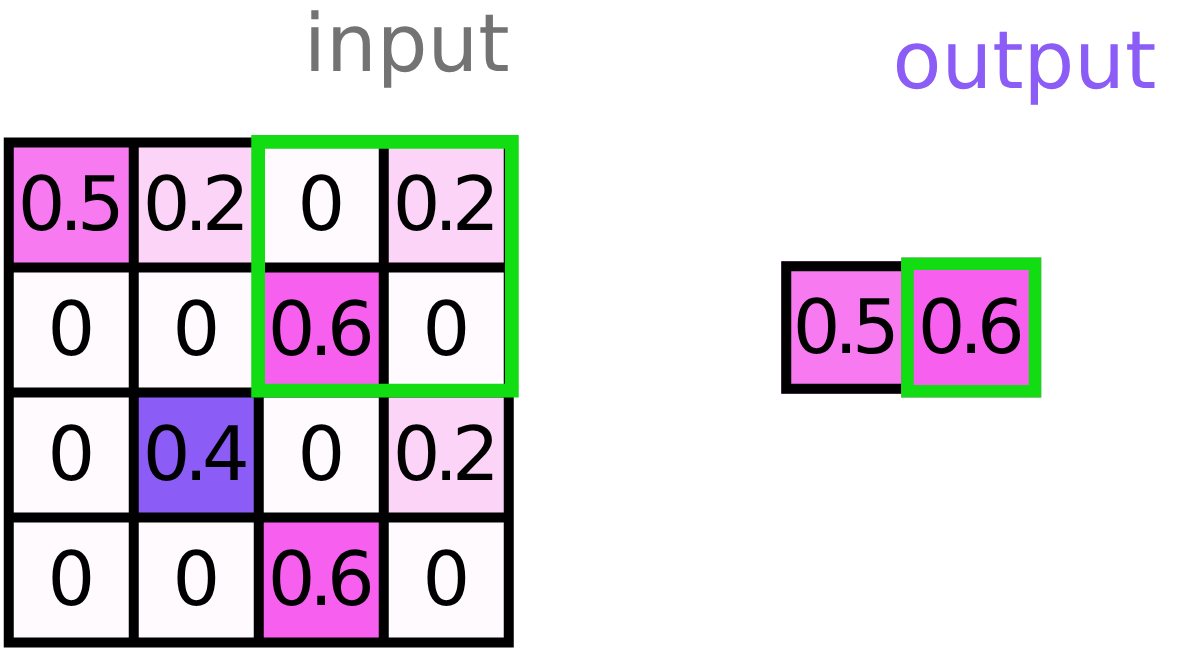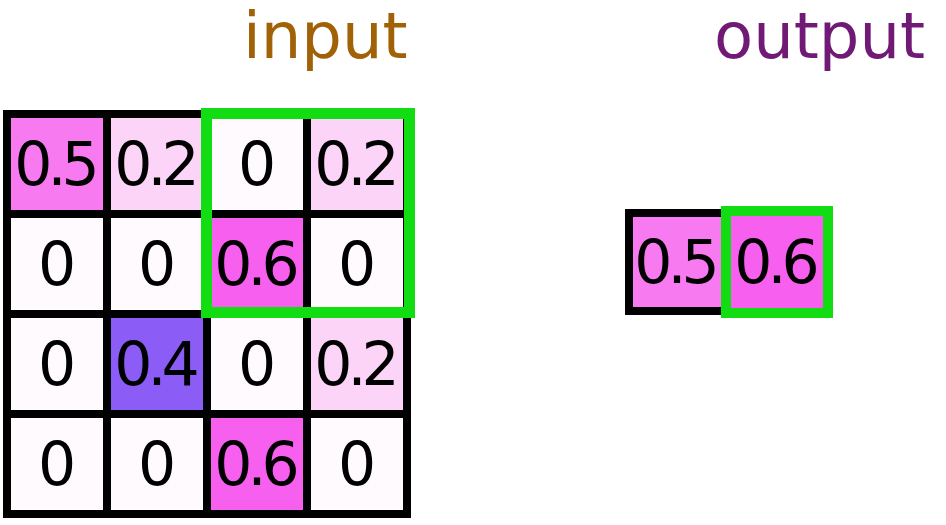--- a/index.html
+++ b/index.html
@@ -83,22 +83,22 @@
     height: 112px;
     margin-top: 0;
     margin-left: -8px;
     border-width: 10px;
   }
 </style>
 </head>
 <body>
 
 <div class="canvas" style="background: rgb(255, 255, 255);">
-  <div class="title title-input" style="color: #a16207;">input</div>
-  <div class="title title-output" style="color: #701a75;">output</div>
+  <div class="title title-input" style="color: #737373;">input</div>
+  <div class="title title-output" style="color: #8b5cf6; margin-top: 13px;">output</div>
 
   <div class="input-grid" style="background: rgb(0, 0, 0);">
       <div class="cell" style="background: rgb(248, 122, 241); color: rgb(0, 0, 0);">0.5</div>
       <div class="cell" style="background: rgb(251, 212, 248); color: rgb(0, 0, 0);">0.2</div>
       <div class="cell" style="background: rgb(254, 250, 254); color: rgb(0, 0, 0);">0</div>
       <div class="cell" style="background: rgb(251, 212, 248); color: rgb(0, 0, 0);">0.2</div>
       <div class="cell" style="background: rgb(254, 250, 254); color: rgb(0, 0, 0);">0</div>
       <div class="cell" style="background: rgb(254, 250, 254); color: rgb(0, 0, 0);">0</div>
       <div class="cell" style="background: rgb(247, 95, 239); color: rgb(0, 0, 0);">0.6</div>
       <div class="cell" style="background: rgb(254, 250, 254); color: rgb(0, 0, 0);">0</div>

